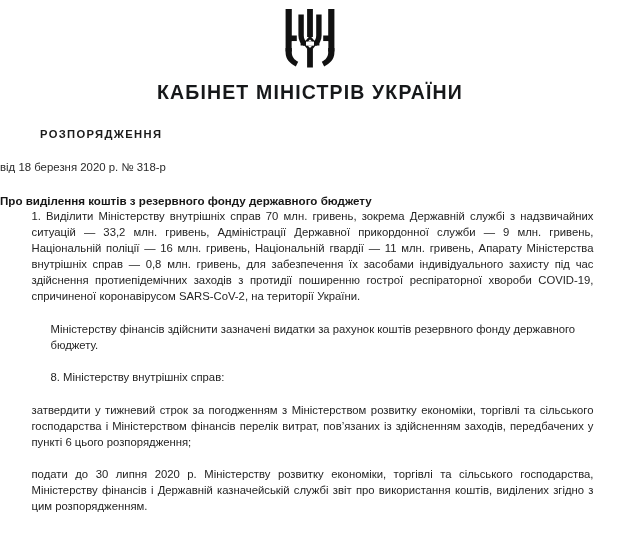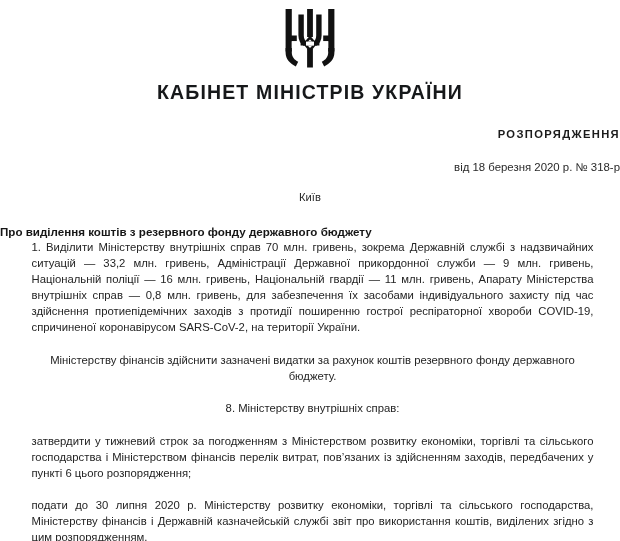--- a/index.html
+++ b/index.html
@@ -44,31 +44,31 @@
     text-align: center;
     font-size: 19.5px;
     font-weight: 700;
     letter-spacing: 1.15px;
     color: #16181a;
     margin-top: 20px;
     line-height: 1.1;
     font-stretch: condensed;
   }
   .doc-type {
-    text-align: right;
+    text-align: left;
     font-size: 11.2px;
     font-weight: 700;
     letter-spacing: 1.35px;
     color: #1b1b1b;
     margin-top: 25px;
     line-height: 1.1;
     margin-left: 40px;
   }
   .doc-date {
-    text-align: right;
+    text-align: left;
     font-size: 11.4px;
     font-weight: 400;
     color: #2a2a2a;
     margin-top: 20px;
     line-height: 1.1;
   }
   .doc-city {
     text-align: center;
     font-size: 11.2px;
     font-weight: 400;
@@ -94,21 +94,22 @@
   }
   p.para {
     font-size: 11.3px;
     line-height: 16px;
     color: #242424;
     margin: 0;
     text-align: justify;
     text-justify: inter-word;
   }
   p.para.nojust {
-    text-align: center;
+    text-align: left;
+    margin-left: 19px;
   }
   .gap-1 { height: 17px; }
   .gap-2 { height: 16px; }
   .gap-3 { height: 17px; }
   .gap-4 { height: 16px; }
   .first-para { margin-top: 22px; }
 </style>
 </head>
 <body>
 
@@ -143,21 +144,20 @@
       </g>
     </svg>
   </div>
 
   <div class="doc-title">КАБІНЕТ МІНІСТРІВ УКРАЇНИ</div>
 
   <div class="doc-type">РОЗПОРЯДЖЕННЯ</div>
 
   <div class="doc-date">від 18 березня 2020 р. № 318-р</div>
 
-  <div class="doc-city">Київ</div>
 
   <div class="doc-subject">Про виділення коштів з резервного фонду державного бюджету</div>
 
   <div class="body-block">
 
     <p class="para first-para">1. Виділити Міністерству внутрішніх справ 70 млн. гривень, зокрема Державній службі з надзвичайних ситуацій — 33,2 млн. гривень, Адміністрації Державної прикордонної служби — 9 млн. гривень, Національній поліції — 16 млн. гривень, Національній гвардії — 11 млн. гривень, Апарату Міністерства внутрішніх справ — 0,8 млн. гривень, для забезпечення їх засобами індивідуального захисту під час здійснення протиепідемічних заходів з протидії поширенню гострої респіраторної хвороби COVID-19, спричиненої коронавірусом SARS-CoV-2, на території України.</p>
 
     <div class="gap-1"></div>
 
     <p class="para nojust">Міністерству фінансів здійснити зазначені видатки за рахунок коштів резервного фонду державного бюджету.</p>

